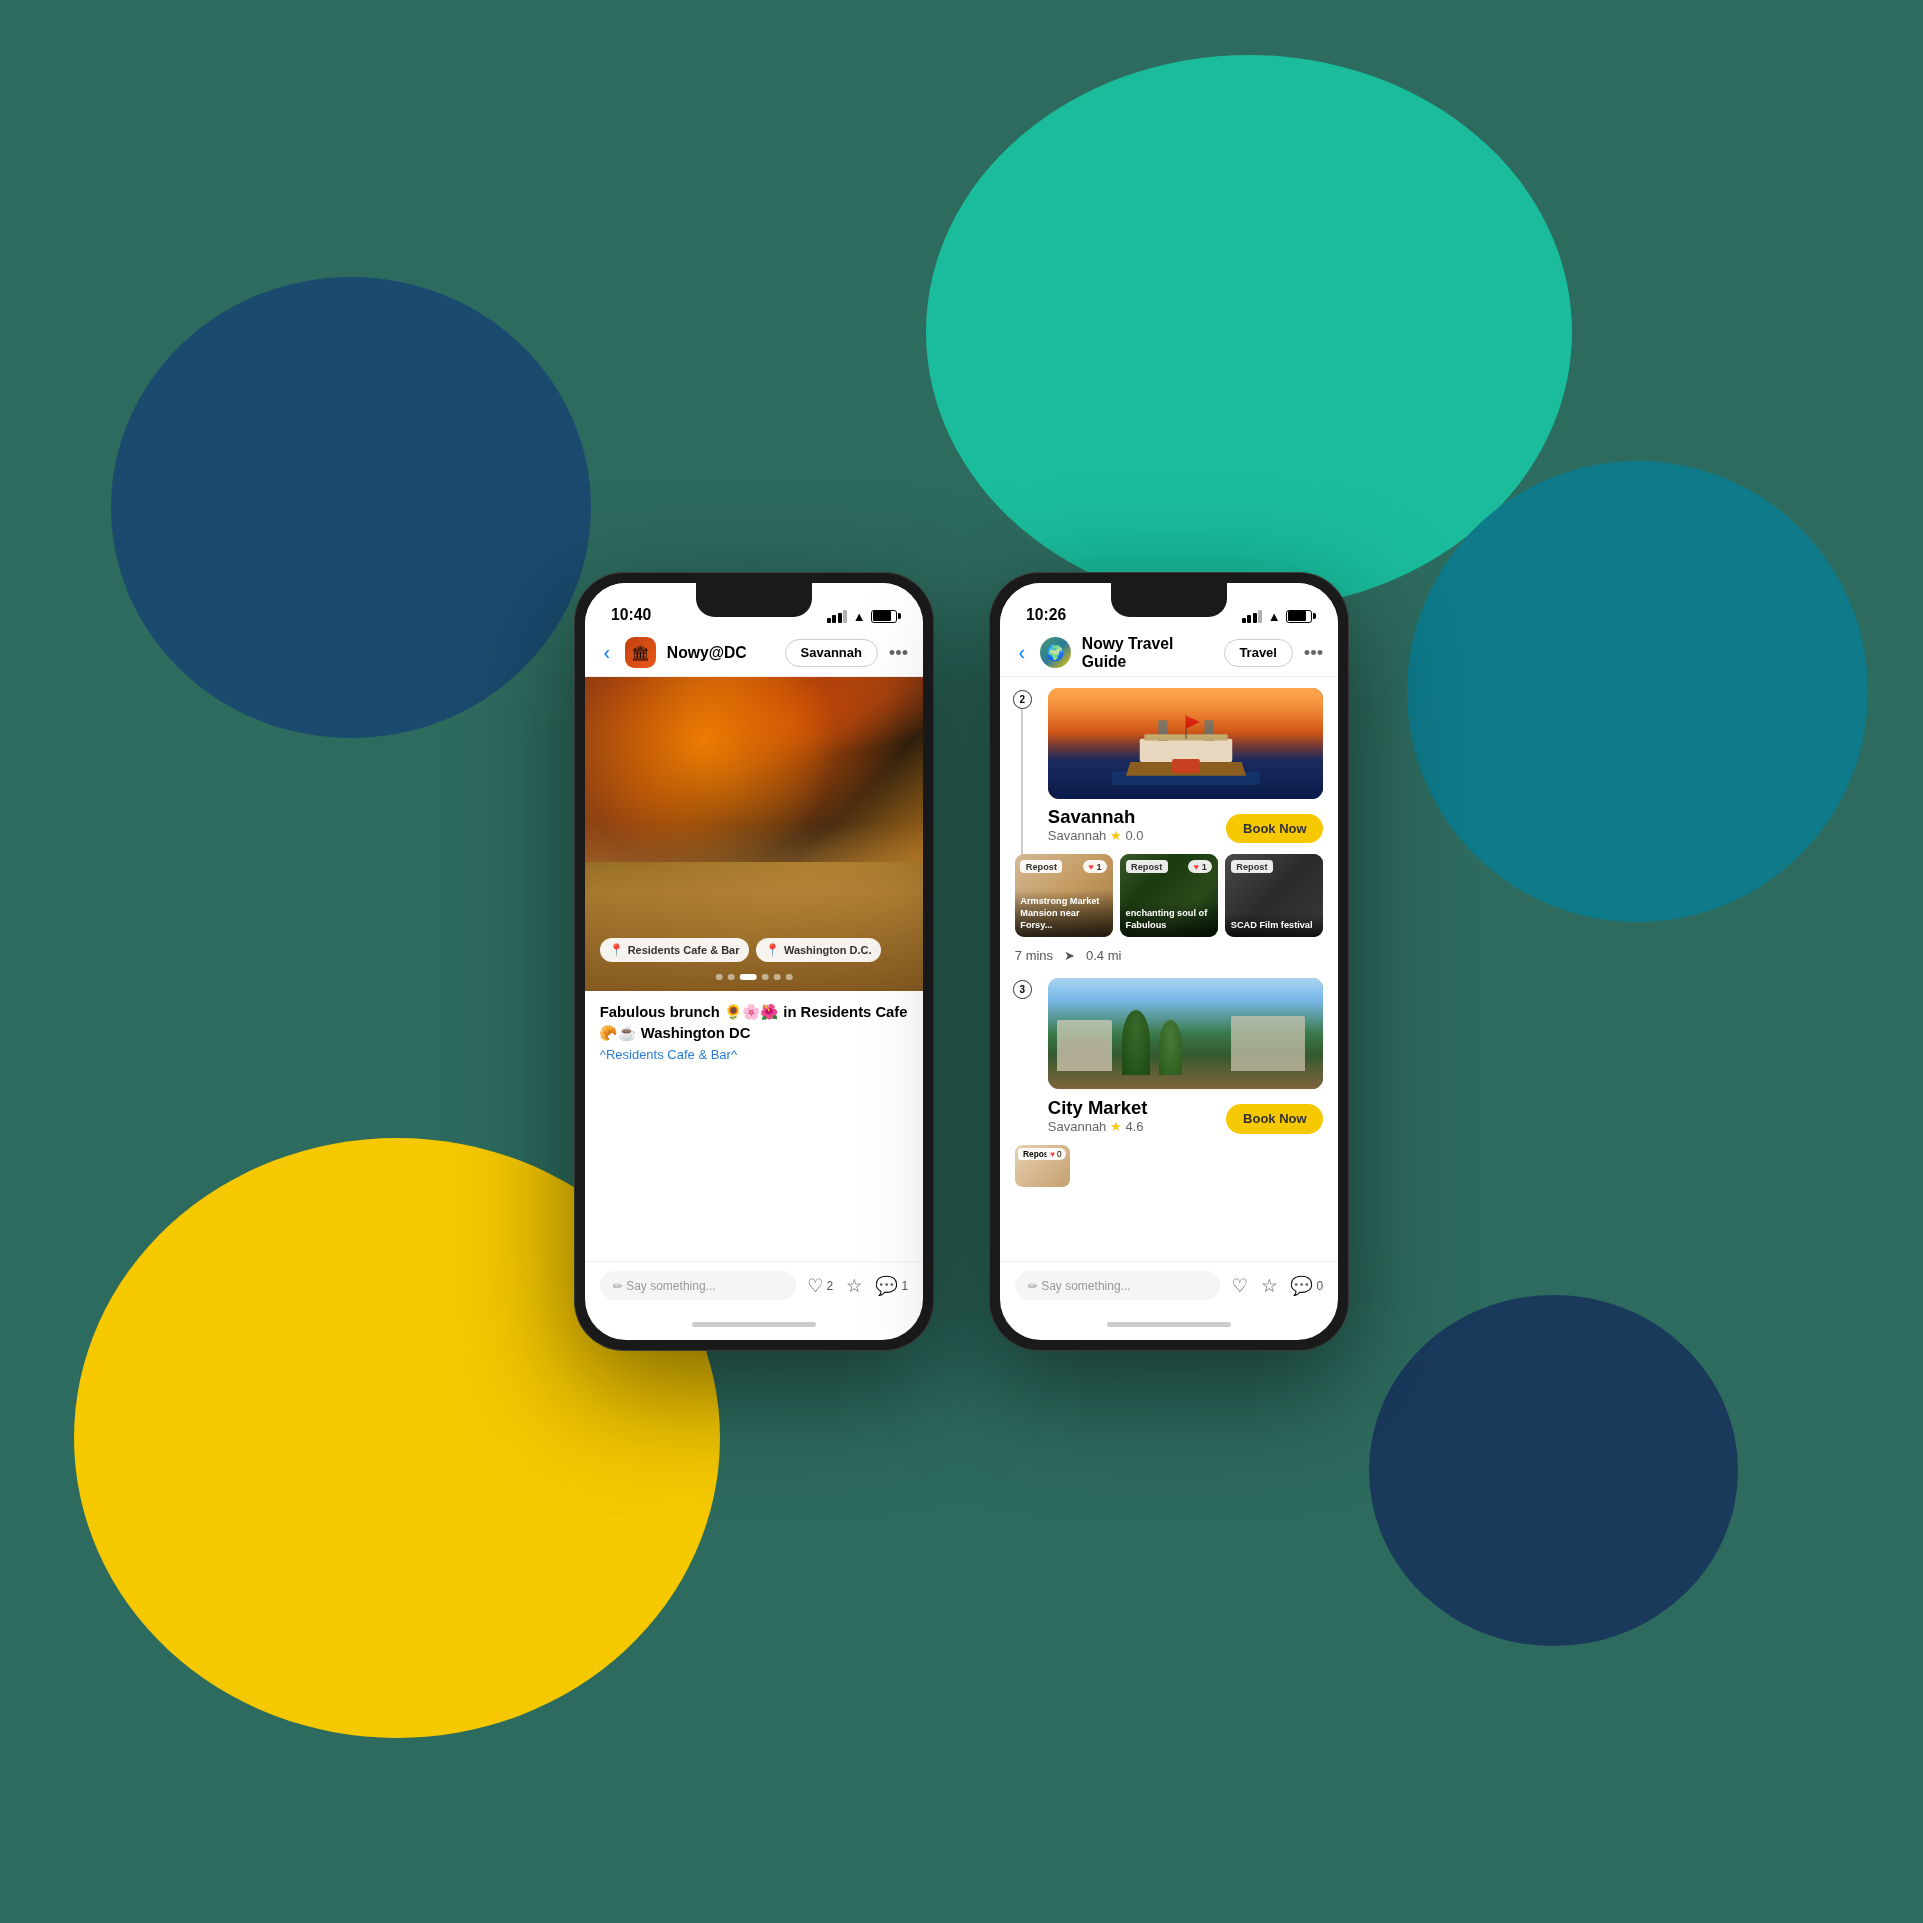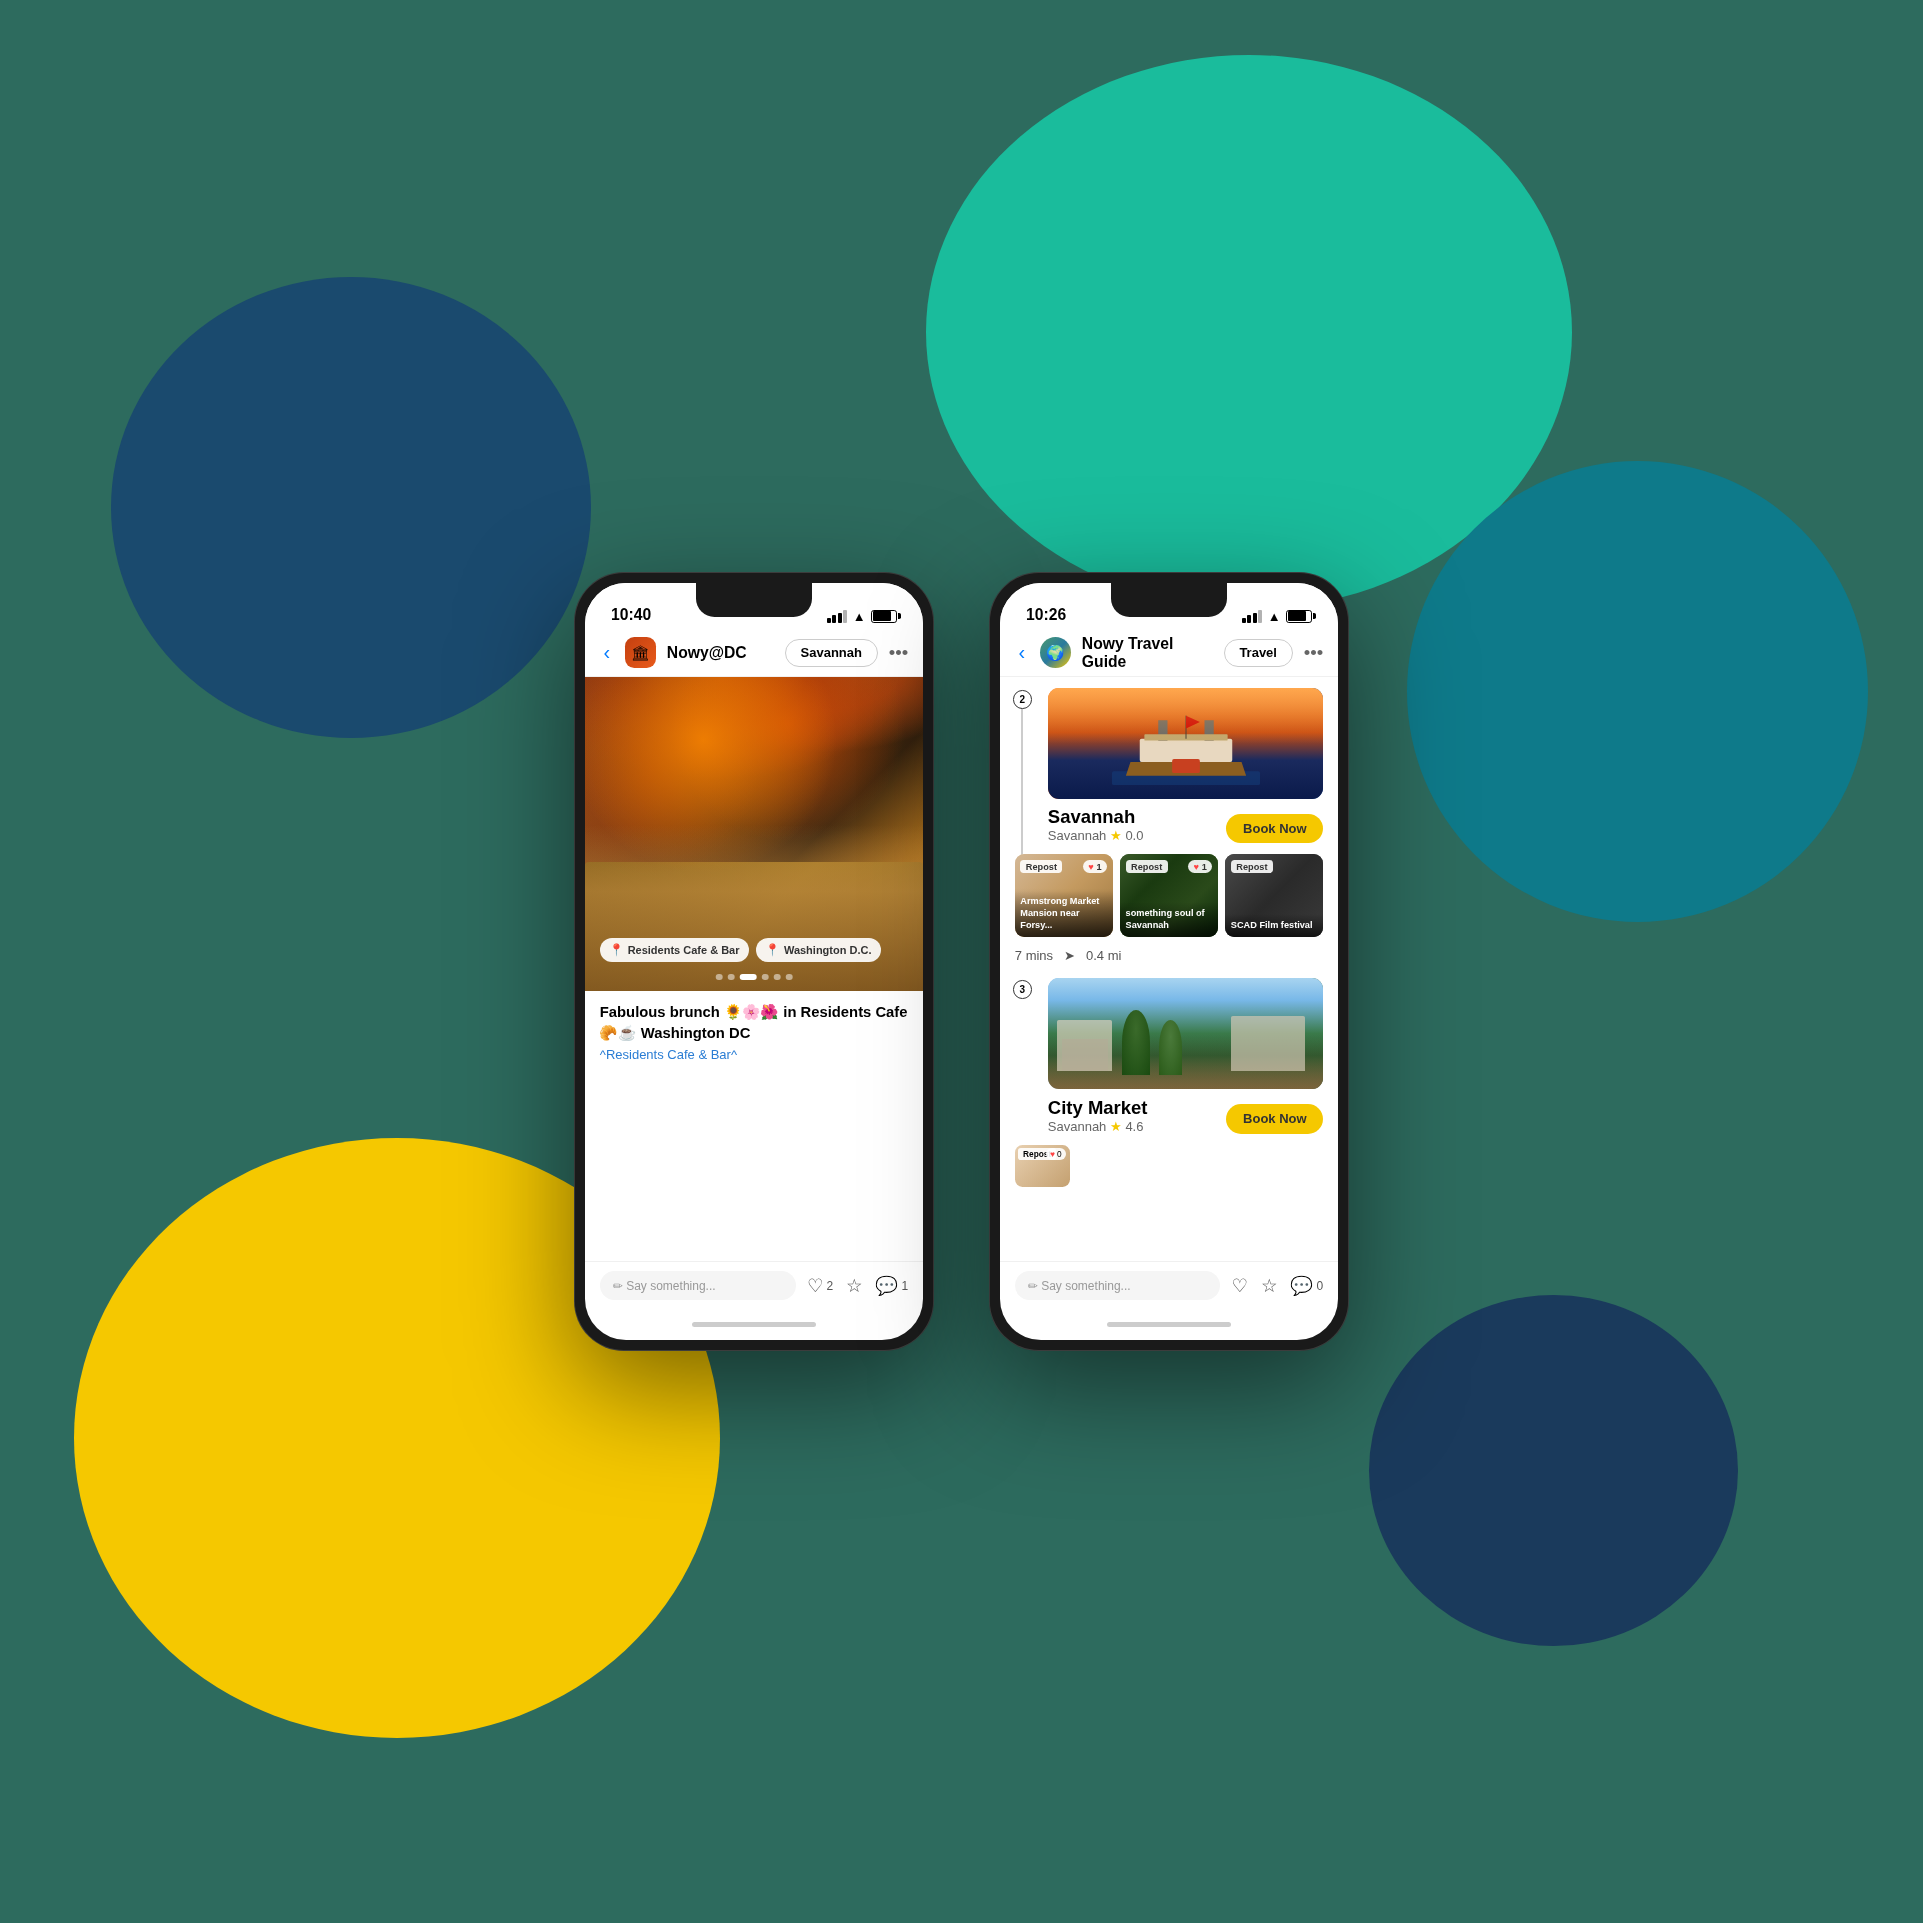--- a/index.html
+++ b/index.html
@@ -705,21 +705,21 @@
           </div>
           <div class="sub-card">
             <div class="sub-card-bg2">
               <div style="position:absolute;inset:0;background:linear-gradient(135deg,#3a5a2a,#1a3a10,#2a4a1a,#0a2a08);"></div>
             </div>
             <div class="repost-tag">Repost</div>
             <div class="like-tag">
               <span class="like-heart">♥</span>1
             </div>
             <div class="sub-card-overlay">
-              <div class="sub-card-label">something soul of Savannah</div>
+              <div class="sub-card-label">enchanting soul of Fabulous</div>
             </div>
           </div>
           <div class="sub-card">
             <div class="sub-card-bg3">
               <div style="position:absolute;inset:0;background:linear-gradient(135deg,#4a4a4a,#2a2a2a,#3a3a3a);"></div>
             </div>
             <div class="repost-tag">Repost</div>
             <div class="sub-card-overlay">
               <div class="sub-card-label">SCAD Film festival</div>
             </div>

